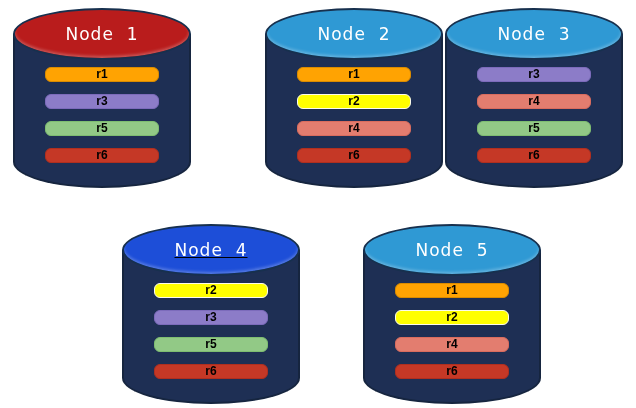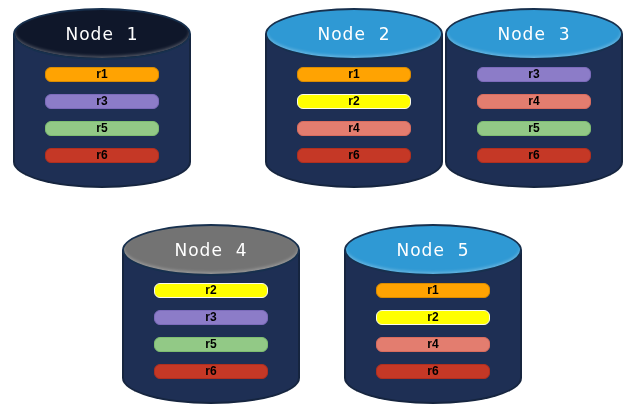--- a/index.html
+++ b/index.html
@@ -71,21 +71,21 @@
     text-align: center;
   }
 </style>
 </head>
 <body>
 
 <div class="canvas" style="background: rgb(255, 255, 255);">
 
 <div class="cyl" style="left: 13px; top: 8px;">
       <div class="cyl-body" style="background: rgb(30, 47, 84); border-color: rgb(22, 37, 63);"></div>
-      <div class="cyl-top" style="background: #0f172a; border-color: rgb(23, 48, 78);">
+      <div class="cyl-top" style="background: #b91c1c; border-color: rgb(23, 48, 78);">
         <span class="cyl-label" style="color: rgb(255, 255, 255);">Node  1</span>
       </div>
       <div class="bars">
         <div class="bar" style="background: rgb(255, 163, 2); border-color: rgb(218, 139, 0); color: rgb(0, 0, 0);">r1</div>
         <div class="bar" style="background: rgb(140, 124, 200); border-color: rgb(124, 107, 187); color: rgb(0, 0, 0);">r3</div>
         <div class="bar" style="background: rgb(146, 201, 134); border-color: rgb(126, 189, 113); color: rgb(0, 0, 0);">r5</div>
         <div class="bar" style="background: rgb(197, 56, 38); border-color: rgb(175, 47, 31); color: rgb(0, 0, 0);">r6</div>
       </div>
     </div>
     <div class="cyl" style="left: 229px; top: 8px; margin-left: 36px;">
@@ -107,31 +107,31 @@
       </div>
       <div class="bars">
         <div class="bar" style="background: rgb(140, 124, 200); border-color: rgb(124, 107, 187); color: rgb(0, 0, 0);">r3</div>
         <div class="bar" style="background: rgb(227, 125, 111); border-color: rgb(217, 108, 94); color: rgb(0, 0, 0);">r4</div>
         <div class="bar" style="background: rgb(146, 201, 134); border-color: rgb(126, 189, 113); color: rgb(0, 0, 0);">r5</div>
         <div class="bar" style="background: rgb(197, 56, 38); border-color: rgb(175, 47, 31); color: rgb(0, 0, 0);">r6</div>
       </div>
     </div>
     <div class="cyl" style="left: 122px; top: 224px;">
       <div class="cyl-body" style="background: rgb(30, 47, 84); border-color: rgb(22, 37, 63);"></div>
-      <div class="cyl-top" style="background: #737373; border-color: rgb(23, 48, 78);">
+      <div class="cyl-top" style="background: #1d4ed8; border-color: rgb(23, 48, 78); text-decoration: underline;">
         <span class="cyl-label" style="color: rgb(255, 255, 255);">Node  4</span>
       </div>
       <div class="bars">
         <div class="bar" style="background: rgb(255, 255, 0); border-color: rgb(251, 251, 236); color: rgb(0, 0, 0);">r2</div>
         <div class="bar" style="background: rgb(140, 124, 200); border-color: rgb(124, 107, 187); color: rgb(0, 0, 0);">r3</div>
         <div class="bar" style="background: rgb(146, 201, 134); border-color: rgb(126, 189, 113); color: rgb(0, 0, 0);">r5</div>
         <div class="bar" style="background: rgb(197, 56, 38); border-color: rgb(175, 47, 31); color: rgb(0, 0, 0);">r6</div>
       </div>
     </div>
-    <div class="cyl" style="left: 344px; top: 224px;">
+    <div class="cyl" style="left: 363px; top: 224px;">
       <div class="cyl-body" style="background: rgb(30, 47, 84); border-color: rgb(22, 37, 63);"></div>
       <div class="cyl-top" style="background: rgb(47, 153, 212); border-color: rgb(23, 48, 78);">
         <span class="cyl-label" style="color: rgb(255, 255, 255);">Node  5</span>
       </div>
       <div class="bars">
         <div class="bar" style="background: rgb(255, 163, 2); border-color: rgb(218, 139, 0); color: rgb(0, 0, 0);">r1</div>
         <div class="bar" style="background: rgb(255, 255, 0); border-color: rgb(251, 251, 236); color: rgb(0, 0, 0);">r2</div>
         <div class="bar" style="background: rgb(227, 125, 111); border-color: rgb(217, 108, 94); color: rgb(0, 0, 0);">r4</div>
         <div class="bar" style="background: rgb(197, 56, 38); border-color: rgb(175, 47, 31); color: rgb(0, 0, 0);">r6</div>
       </div>

